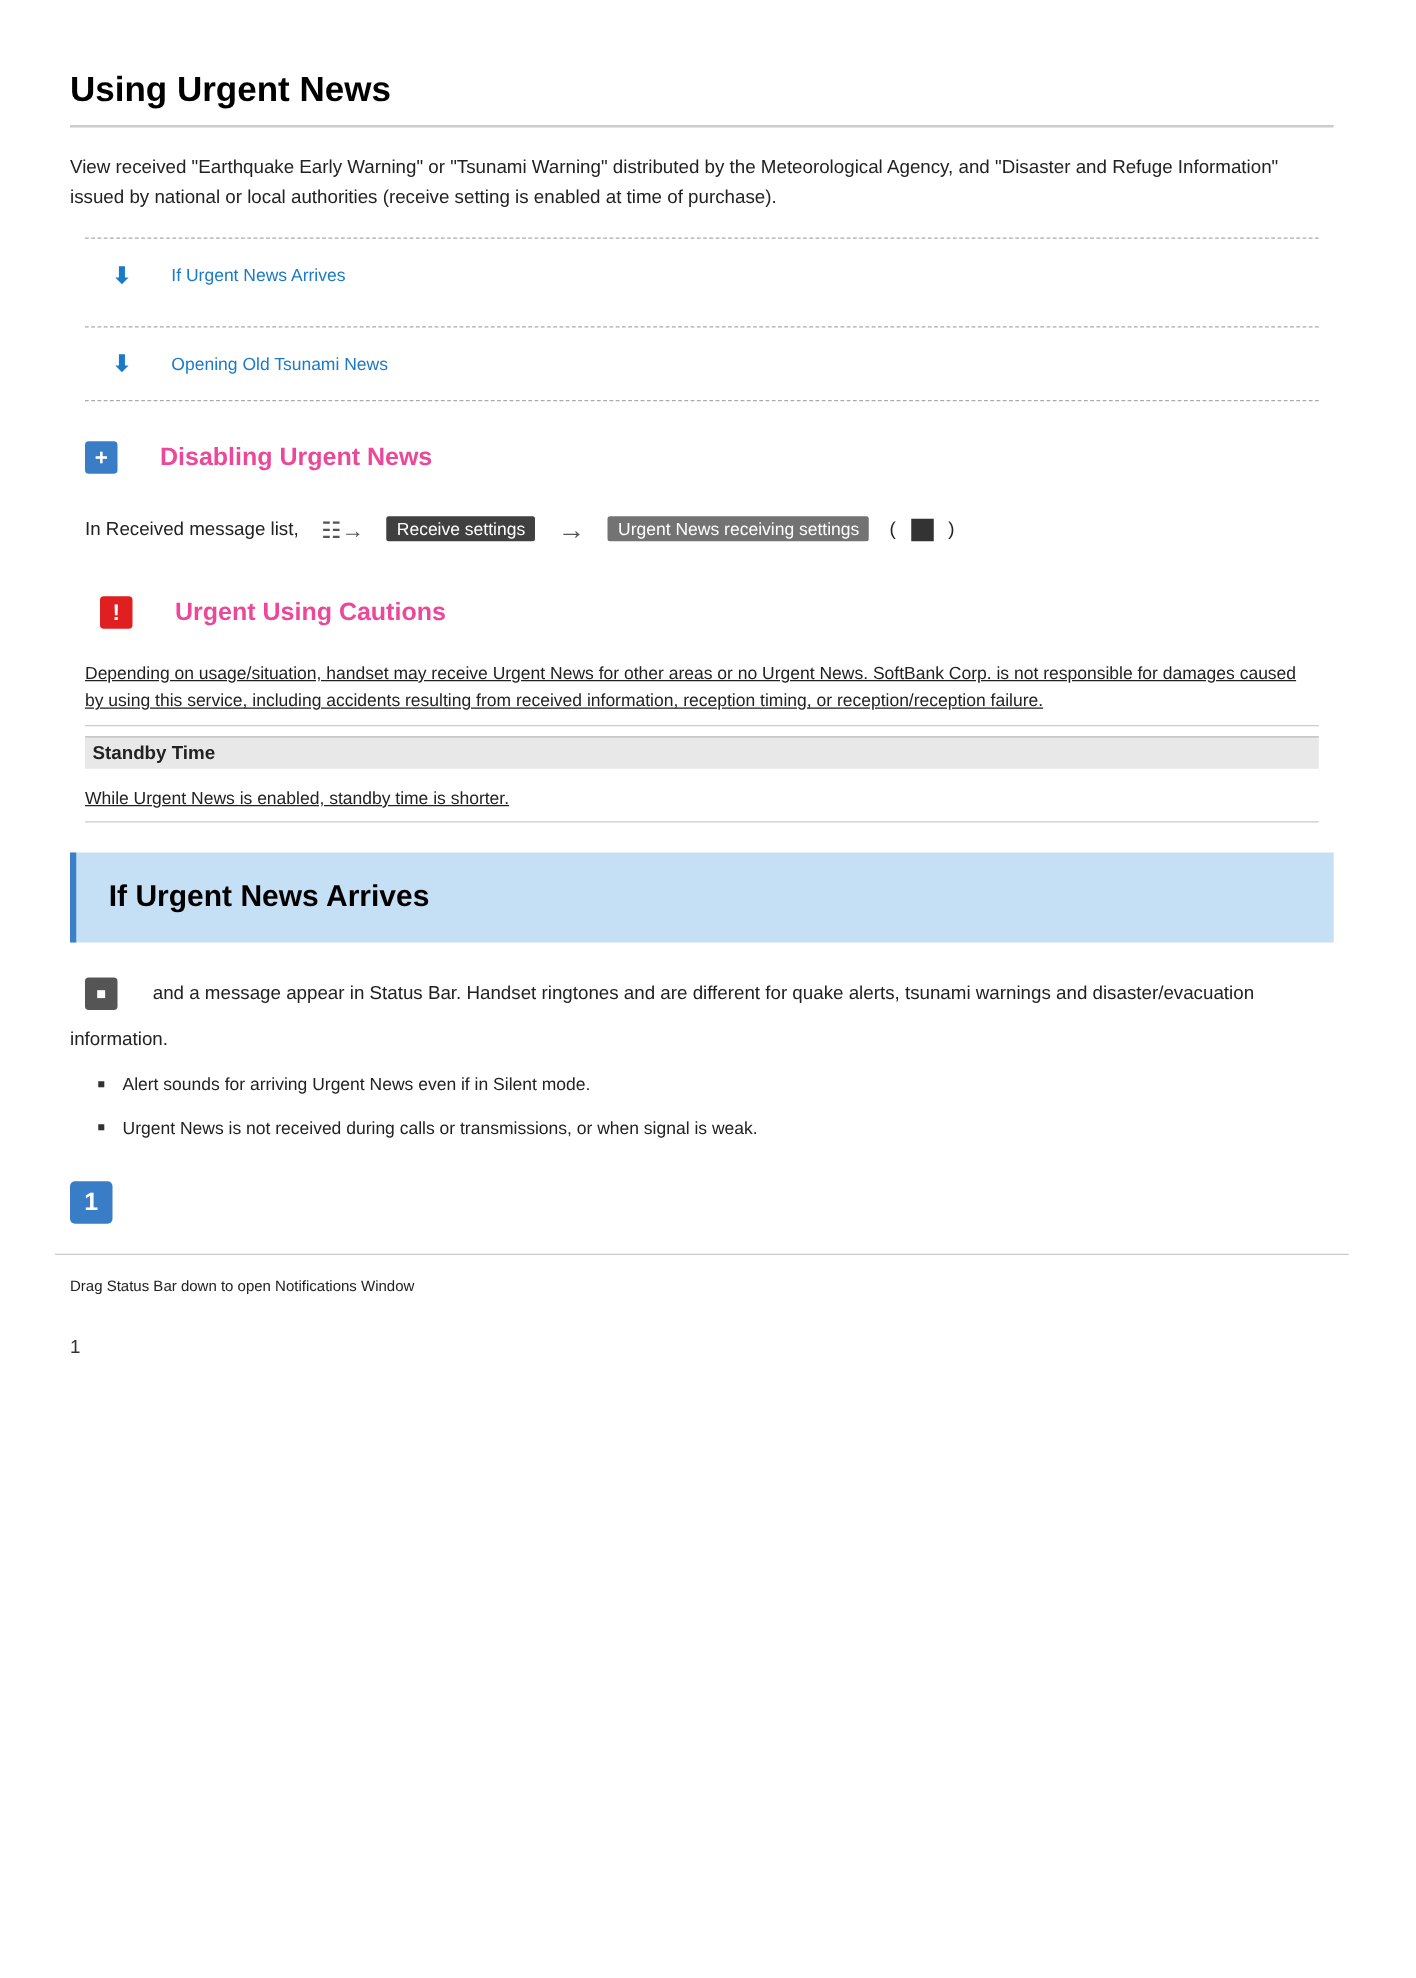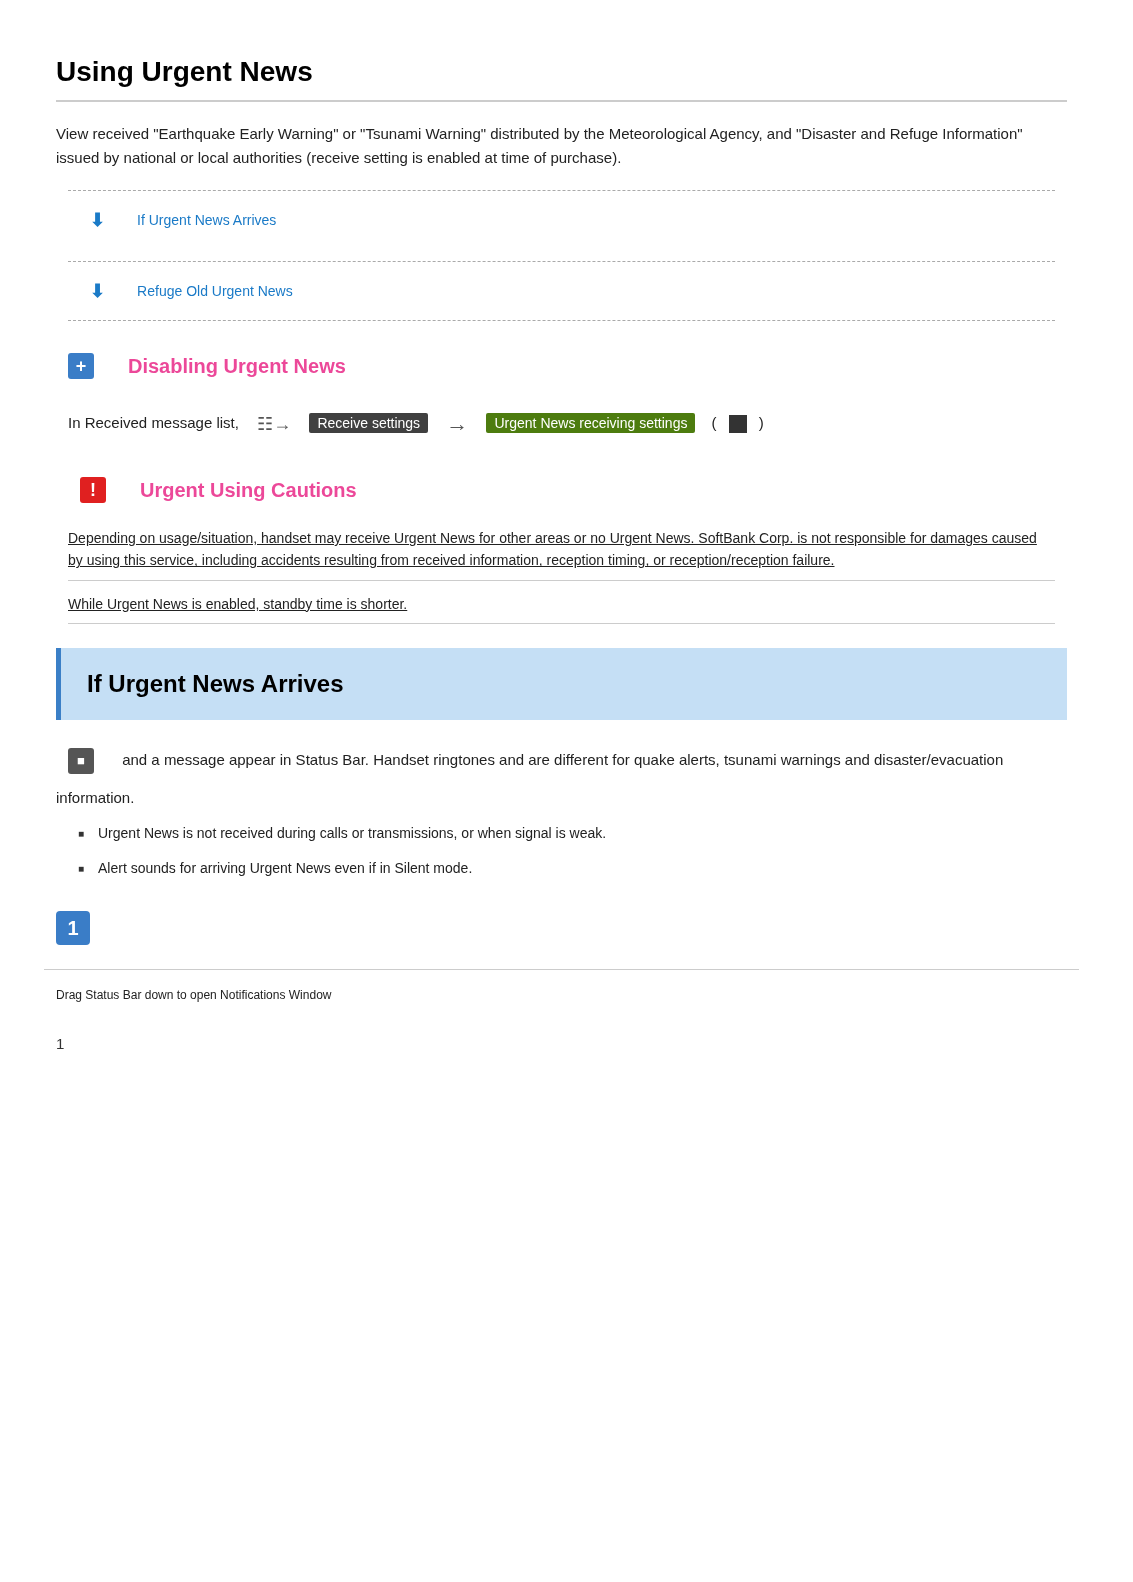--- a/index.html
+++ b/index.html
@@ -84,21 +84,21 @@
     .btn-highlight {
       background-color: #404040;
       color: #fff;
       padding: 2px 8px;
       font-size: 14px;
       border-radius: 2px;
       display: inline;
     }
 
     .btn-arrow-highlight {
-      background-color: #4d7c0f;
+      background-color: #737373;
       color: #fff;
       padding: 2px 8px;
       font-size: 14px;
       border-radius: 2px;
       display: inline;
     }
 
     
     .inline-icon {
       display: inline-block;
@@ -275,21 +275,21 @@
 
 <p class="intro-text">View received "Earthquake Early Warning" or "Tsunami Warning" distributed by the Meteorological Agency, and "Disaster and Refuge Information" issued by national or local authorities (receive setting is enabled at time of purchase).</p>
 
 <div class="toc-section">
   <div class="toc-item">
     <span class="arrow-down">⬇</span>
     <a class="toc-link">If Urgent News Arrives</a>
   </div>
   <div class="toc-item">
     <span class="arrow-down">⬇</span>
-    <a class="toc-link">Refuge Old Urgent News</a>
+    <a class="toc-link">Opening Old Tsunami News</a>
   </div>
 </div>
 
 <div class="section-header">
   <span class="icon-plus-blue">+</span>
   <span class="section-title">Disabling Urgent News</span>
 </div>
 <div class="section-body">
   <span>In Received message list,</span>
   
@@ -301,35 +301,36 @@
 </div>
 
 <div class="cautions-section">
   <div class="section-header">
     <span class="icon-exclaim-red">!</span>
     <span class="section-title">Urgent Using Cautions</span>
   </div>
 
   <p class="caution-text">Depending on usage/situation, handset may receive Urgent News for other areas or no Urgent News. SoftBank Corp. is not responsible for damages caused by using this service, including accidents resulting from received information, reception timing, or reception/reception failure.</p>
 
+  <div class="caution-sub-header">Standby Time</div>
   <p class="caution-text">While Urgent News is enabled, standby time is shorter.</p>
 </div>
 
 <div class="blue-section-bar" id="if-urgent-news-arrives">
   <h2>If Urgent News Arrives</h2>
 </div>
 
 <div class="arrives-content">
   <span class="icon-notif-small">■</span>
   <span>and a message appear in Status Bar. Handset ringtones and are different for quake alerts, tsunami warnings and disaster/evacuation information.</span>
 </div>
 
 <ul class="bullet-list">
+  <li>Alert sounds for arriving Urgent News even if in Silent mode.</li>
   <li>Urgent News is not received during calls or transmissions, or when signal is weak.</li>
-  <li>Alert sounds for arriving Urgent News even if in Silent mode.</li>
 </ul>
 
 <div class="notification-icon-block">
   <span class="icon-info-blue">1</span>
 </div>
 
 <p class="drag-text">Drag Status Bar down to open Notifications Window</p>
 
 <div class="page-number">1</div>
 

